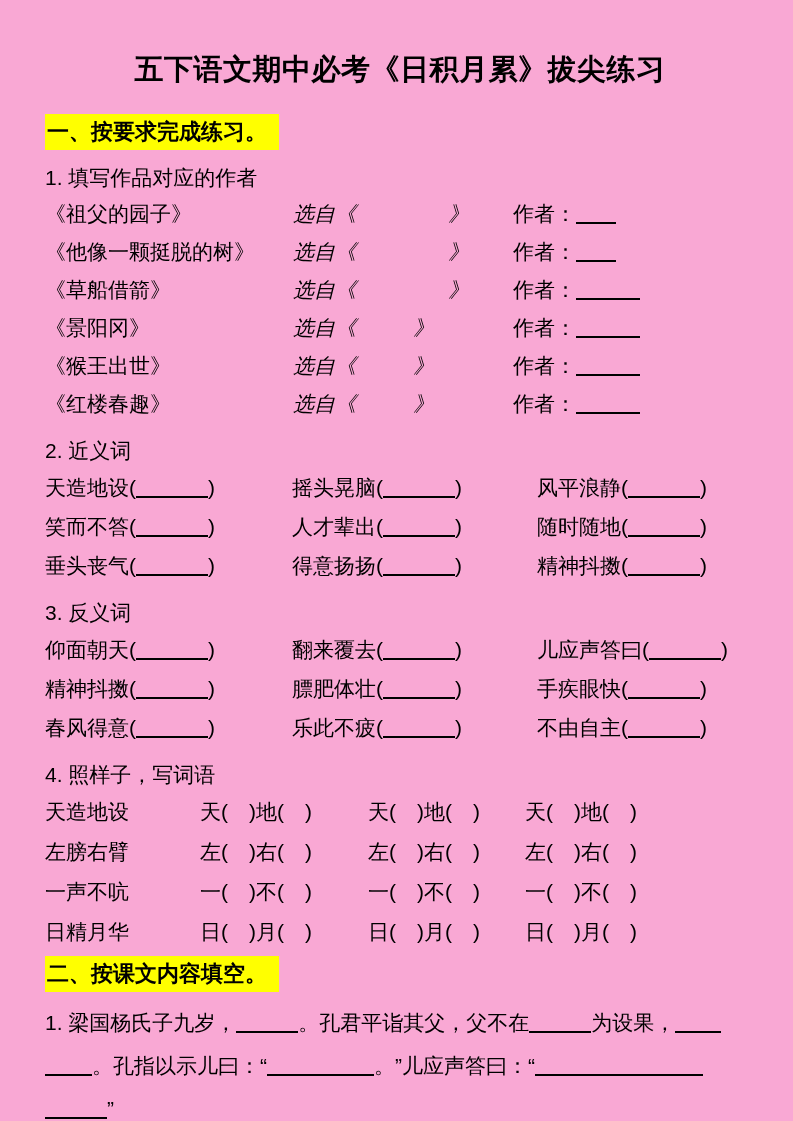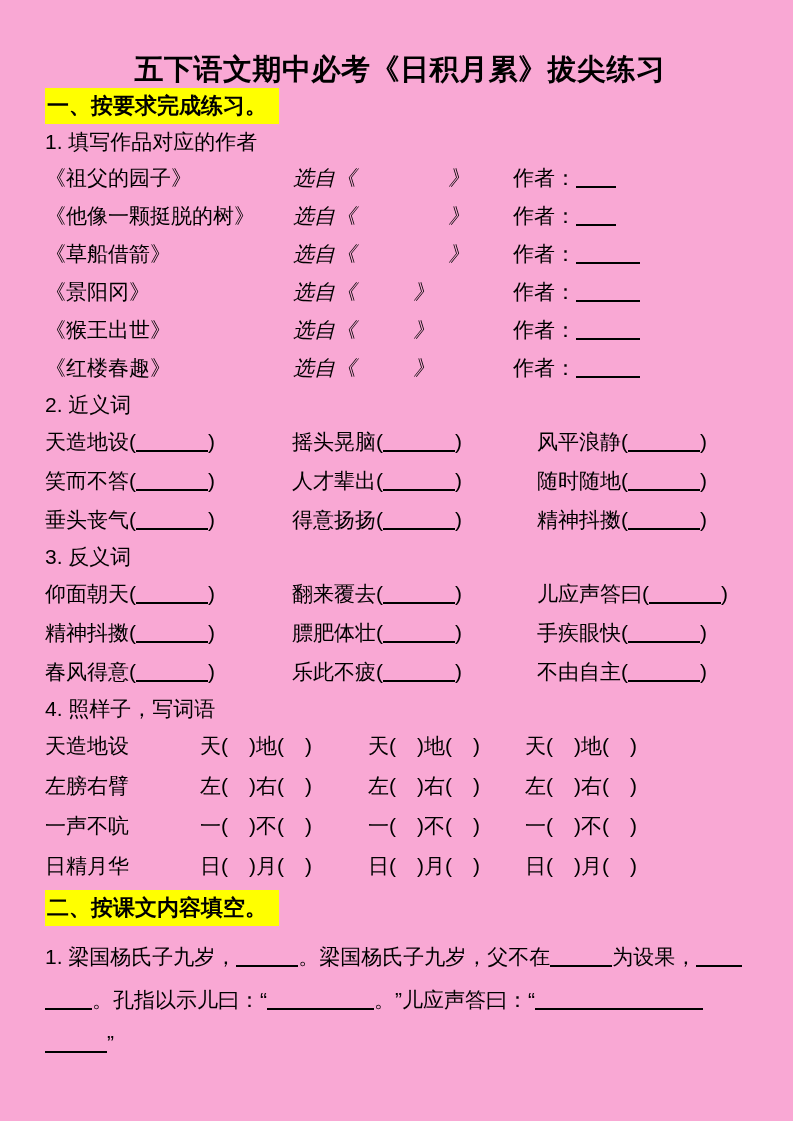--- a/index.html
+++ b/index.html
@@ -15,31 +15,31 @@
     overflow:hidden;
   }
   .title{
     text-align:center;
     font-size:29px;
     font-weight:700;
     line-height:38px;
     letter-spacing:0.5px;
     white-space:nowrap;
   }
-  .sec-row{line-height:0;}
+  .sec-row{margin-top:26px;line-height:0;}
   .sec-row.sec2{margin-top:4px;}
   .sec-header{
     display:inline-block;
     background:#ffff00;
     font-weight:700;
     font-size:22px;
     line-height:28px;
     padding:4px 12px 4px 2px;
   }
-  .task-label{margin-top:1px;line-height:34px;white-space:nowrap;}
+  .task-label{margin-top:11px;line-height:34px;white-space:nowrap;}
   
   .blank{
     display:inline-block;
     border-bottom:2px solid #000;
     height:0.85em;
     position:relative;
     top:3px;
   }
   .b-short{width:40px;}
   .b-long{width:64px;}
@@ -133,17 +133,17 @@
         <span class="pat-cell">日(　)月(　)</span>
         <span class="pat-cell">日(　)月(　)</span>
       </div>
     </div>
 
   <div class="sec-row sec2">
     <span class="sec-header">二、按课文内容填空。</span>
   </div>
 
   <div class="para" id="paragraph">
-      <div class="p-line"><span>1. 梁国杨氏子九岁，</span><span class="blank" style="width: 62px;"></span><span>。梁国杨氏子九岁，父不在</span><span class="blank" style="width: 62px;"></span><span>为设果，</span><span class="blank" style="width: 46px;"></span></div>
+      <div class="p-line"><span>1. 梁国杨氏子九岁，</span><span class="blank" style="width: 62px;"></span><span>。孔君平诣其父，父不在</span><span class="blank" style="width: 62px;"></span><span>为设果，</span><span class="blank" style="width: 46px;"></span></div>
       <div class="p-line"><span class="blank" style="width: 47px;"></span><span>。孔指以示儿曰：“</span><span class="blank" style="width: 107px;"></span><span>。”儿应声答曰：“</span><span class="blank" style="width: 168px;"></span></div>
       <div class="p-line"><span class="blank" style="width: 62px;"></span><span>”</span></div>
     </div>
 </div>
 
 </body></html>

